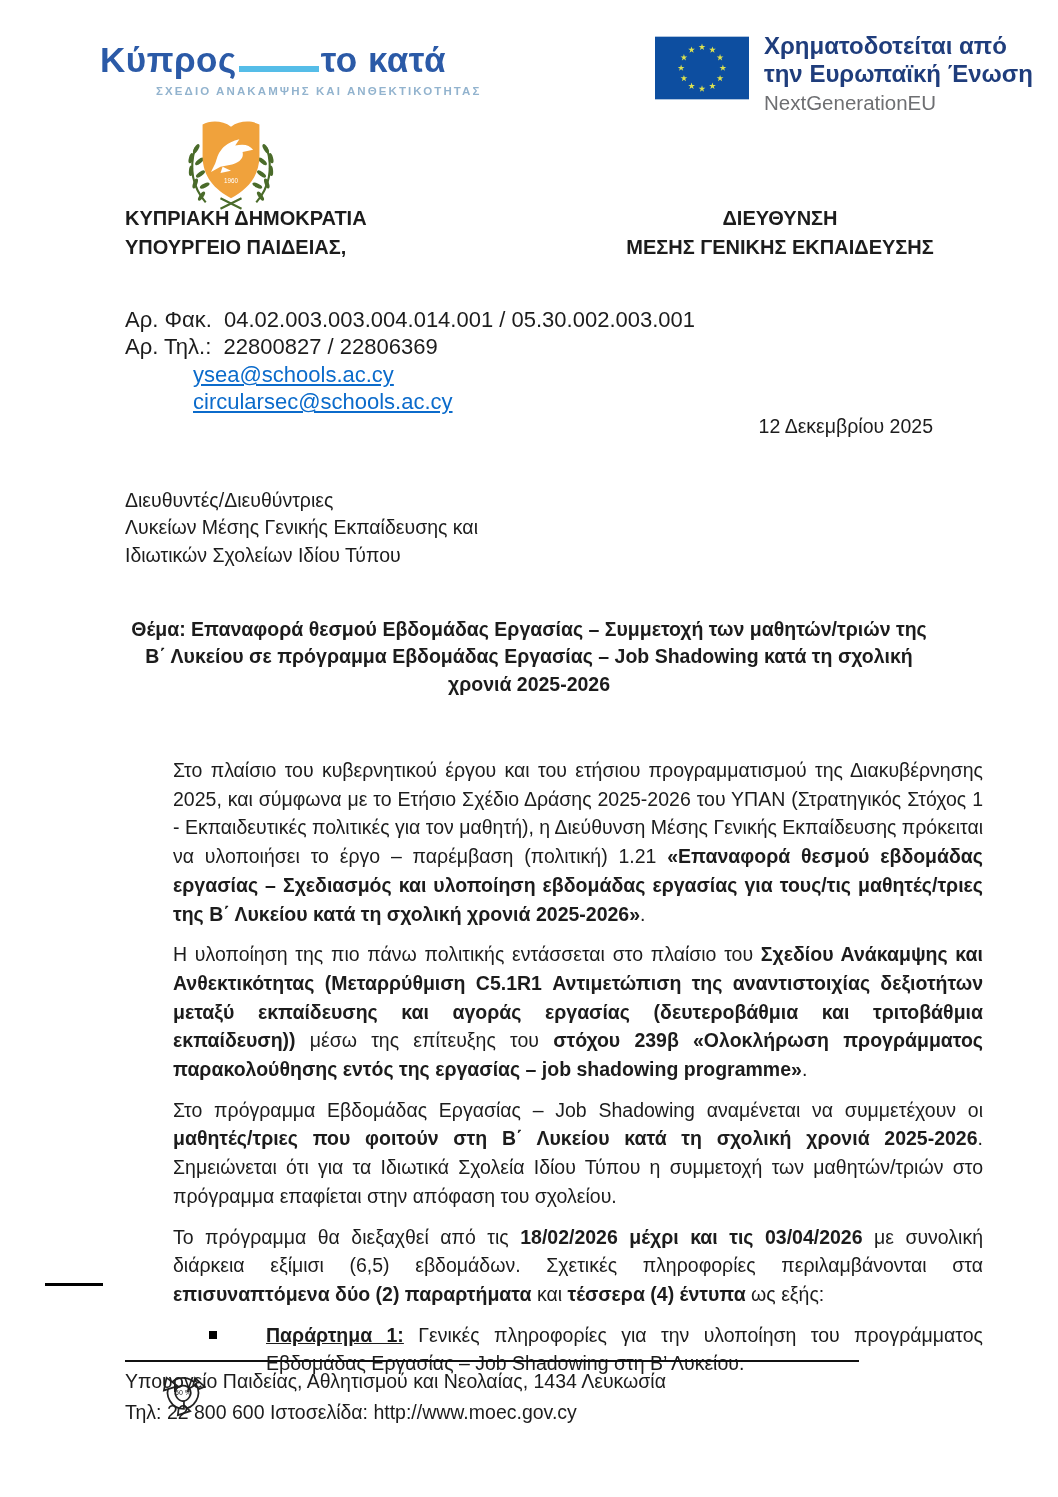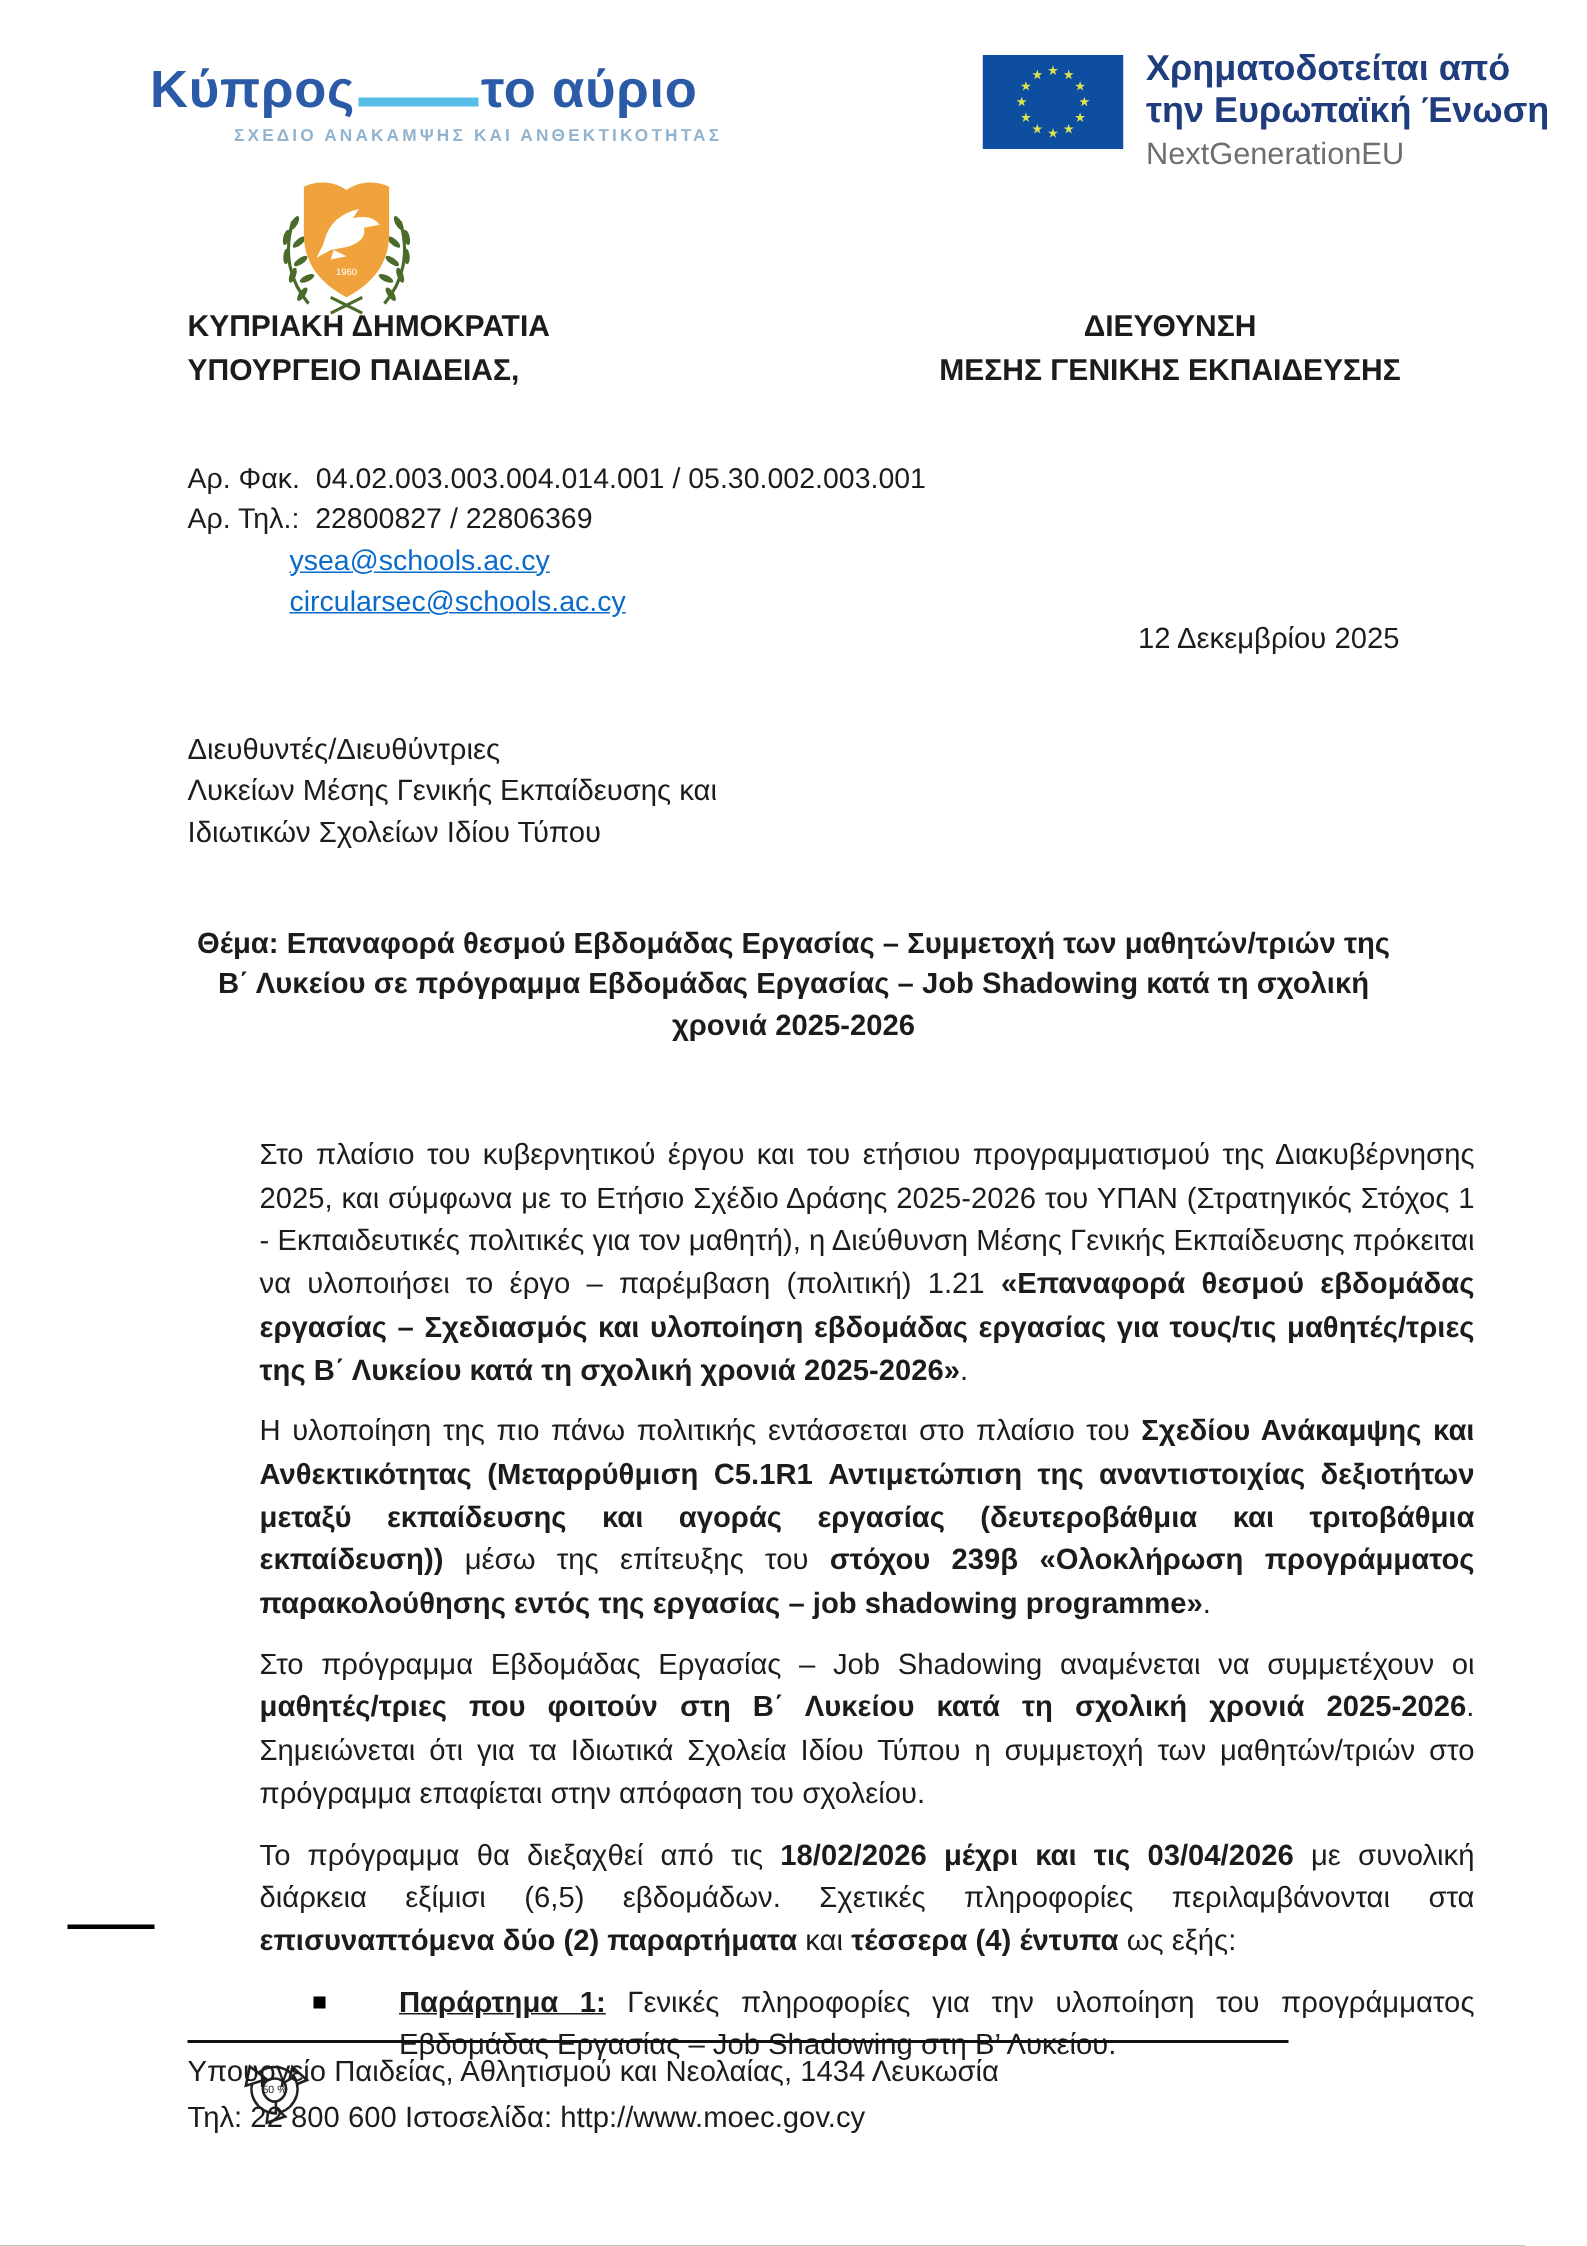--- a/index.html
+++ b/index.html
@@ -18,21 +18,21 @@
   .eu-text{margin-left:15px;}
   .eu-t1,.eu-t2{font-size:24px;font-weight:bold;color:var(--eu-text-navy,#1F3D7C);line-height:28px;white-space:nowrap;}
   .eu-t3{font-size:20.5px;color:var(--nextgen-gray,#6E6F72);margin-top:3px;white-space:nowrap;}
 
   
   .coat{position:absolute;left:167px;top:114px;}
   .republic{position:absolute;left:125px;top:204px;font-size:20px;font-weight:bold;line-height:28.5px;}
   .directorate{position:absolute;left:600px;top:204px;width:360px;text-align:center;font-size:20px;font-weight:bold;line-height:28.5px;}
 
   
-  .contact{position:absolute;left:125px;top:306px;font-size:19px;line-height:27.4px;}
+  .contact{position:absolute;left:125px;top:306px;font-size:22px;line-height:27.4px;}
   .email-indent{padding-left:68px;}
   a.email-link{color:var(--link-blue,#0B6BCB);text-decoration:underline;cursor:pointer;}
   .date{position:absolute;left:125px;top:415px;width:808px;text-align:right;font-size:19.5px;}
 
   
   .recipients{position:absolute;left:125px;top:487px;font-size:19.5px;line-height:27.4px;}
 
   
   .subject{position:absolute;left:123px;top:616px;width:812px;font-size:19.5px;font-weight:bold;
            text-align:center;line-height:27.3px;}
@@ -51,21 +51,21 @@
   .footer-text{position:absolute;left:125px;top:1366px;width:810px;text-align:left;font-size:19.5px;line-height:30.5px;}
   .recycle{position:absolute;left:157px;top:1365px;}
 </style>
 </head>
 <body>
 
 <div class="page">
 
   <div class="brand">
     <div class="brand-line">
-      <span>Κύπρος</span><span class="brand-underscore"></span><span>το αύριο</span>
+      <span>Κύπρος</span><span class="brand-underscore"></span><span>το κατά</span>
     </div>
     <div class="brand-sub">ΣΧΕΔΙΟ ΑΝΑΚΑΜΨΗΣ ΚΑΙ ΑΝΘΕΚΤΙΚΟΤΗΤΑΣ</div>
   </div>
 
   <div class="eu">
     <svg class="eu-flag" viewBox="0 0 90 60">
       <defs>
         <path id="star" d="M0 -3.4 L0.76 -1.05 L3.23 -1.05 L1.23 0.4 L2 2.75 L0 1.3 L-2 2.75 L-1.23 0.4 L-3.23 -1.05 L-0.76 -1.05 Z"></path>
       </defs>
       <rect width="90" height="60" fill="var(--eu-flag-blue,#0D4EA0)"></rect>

